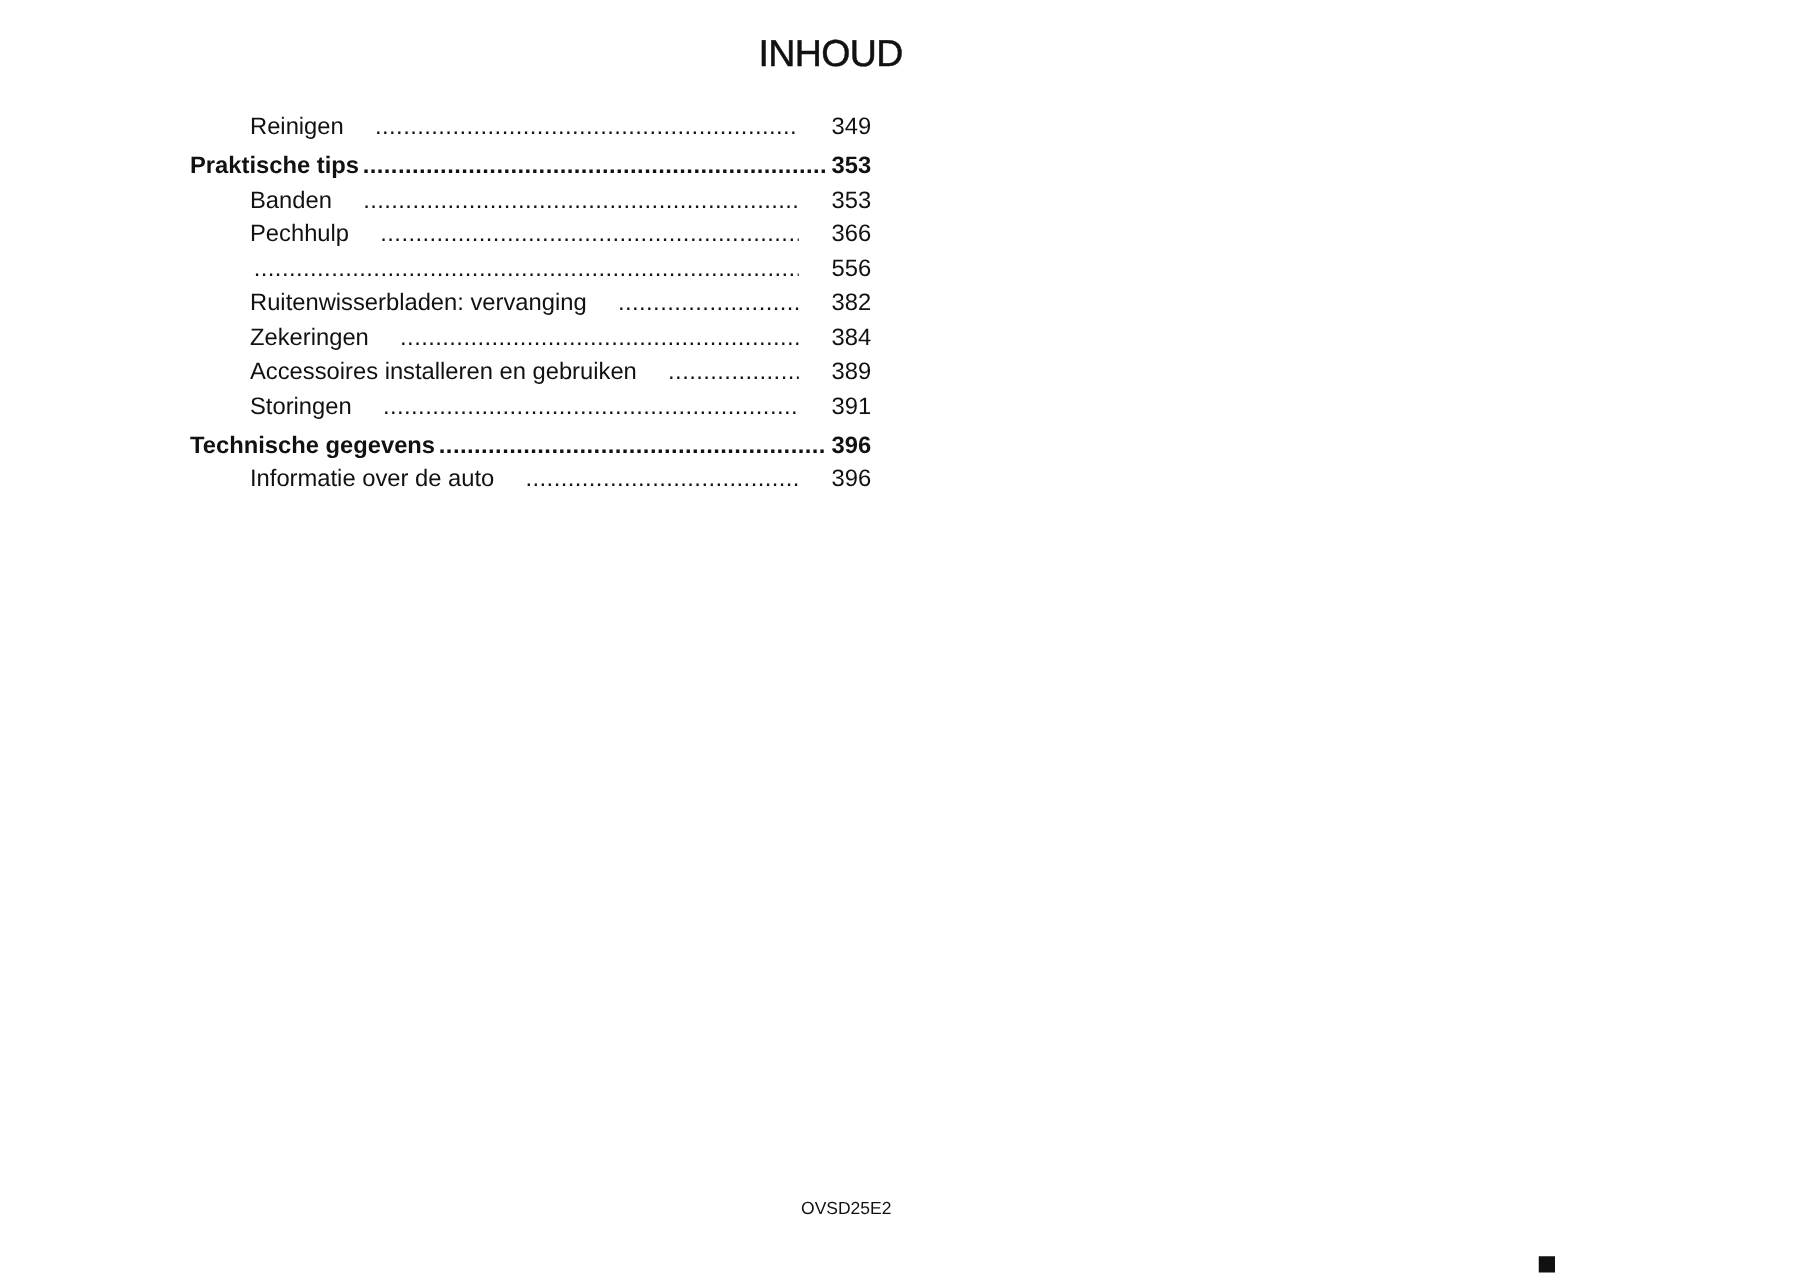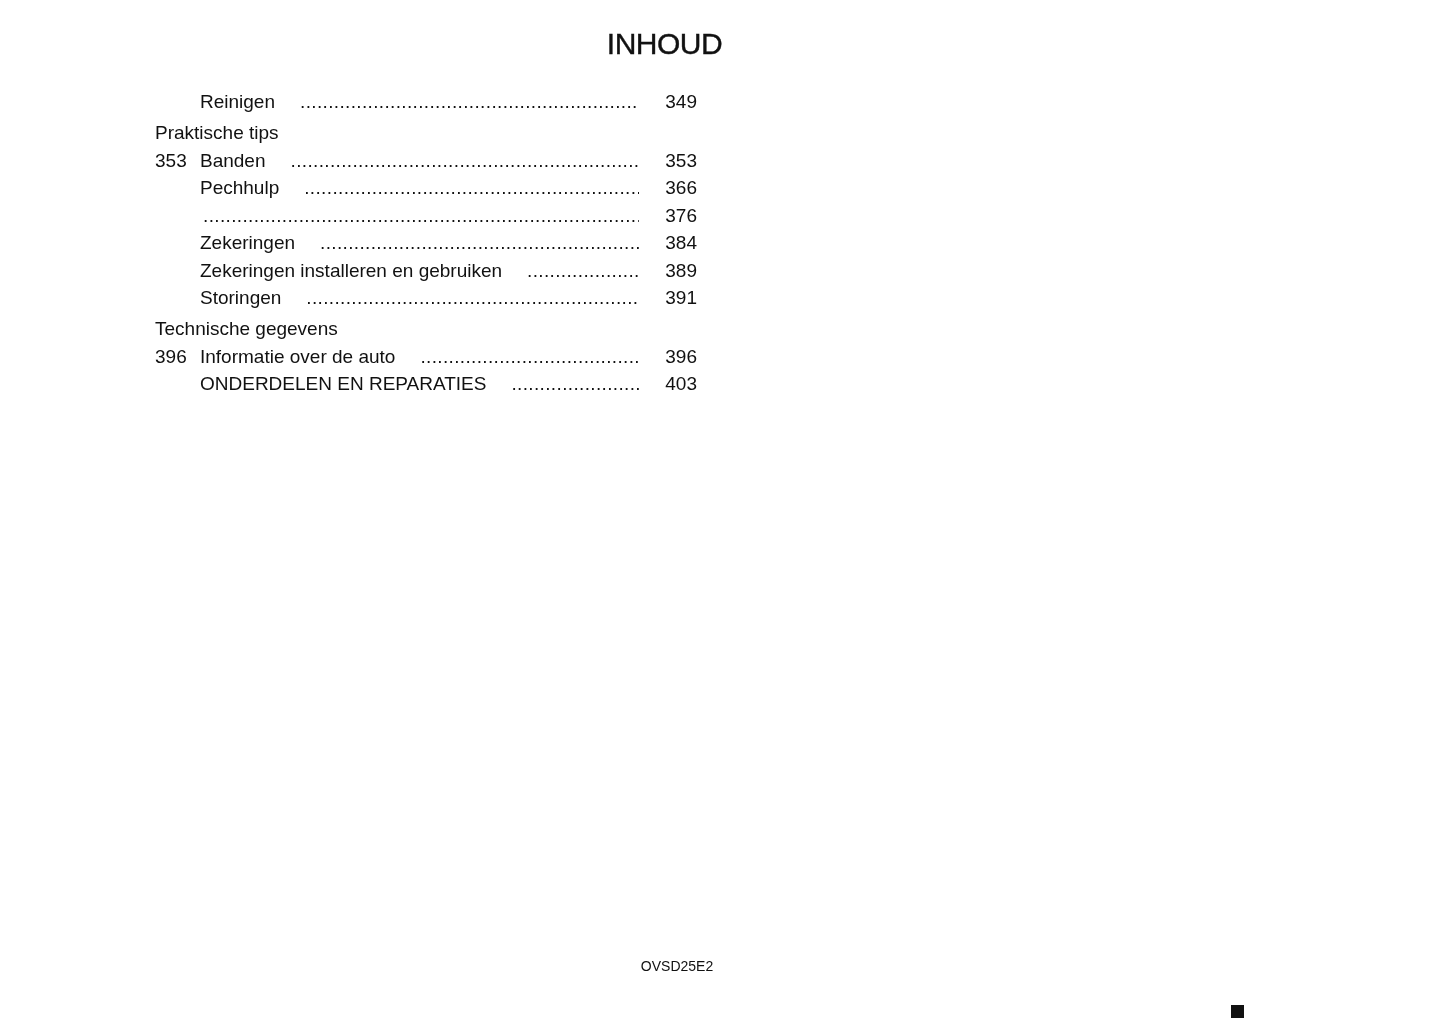--- a/index.html
+++ b/index.html
@@ -36,23 +36,22 @@
     }
     .toc-row {
       display: flex;
       align-items: baseline;
       font-size: 19px;
       line-height: 27.5px;
       height: 27.5px;
       white-space: nowrap;
     }
     .toc-row.level-1 {
-      font-weight: normal;
+      font-weight: bold;
       margin-top: 3.5px;
-      flex-direction: column;
     }
     .toc-row.level-2 {
       padding-left: 48px;
       gap: 22px;
     }
     .toc-label {
       flex: 0 0 auto;
     }
     .toc-leader {
       flex: 1 1 auto;
@@ -106,49 +105,49 @@
     <span class="toc-leader"></span>
     <span class="toc-page">353</span>
   </div>
   <div class="toc-row level-2">
     <span class="toc-label">Pechhulp</span>
     <span class="toc-leader"></span>
     <span class="toc-page">366</span>
   </div>
   <div class="toc-row level-2">
     <span class="toc-leader"></span>
-    <span class="toc-page">376</span>
+    <span class="toc-page">556</span>
+  </div>
+  <div class="toc-row level-2">
+    <span class="toc-label">Ruitenwisserbladen: vervanging</span>
+    <span class="toc-leader"></span>
+    <span class="toc-page">382</span>
   </div>
   <div class="toc-row level-2">
     <span class="toc-label">Zekeringen</span>
     <span class="toc-leader"></span>
     <span class="toc-page">384</span>
   </div>
   <div class="toc-row level-2">
-    <span class="toc-label">Zekeringen installeren en gebruiken</span>
+    <span class="toc-label">Accessoires installeren en gebruiken</span>
     <span class="toc-leader"></span>
     <span class="toc-page">389</span>
   </div>
   <div class="toc-row level-2">
     <span class="toc-label">Storingen</span>
     <span class="toc-leader"></span>
     <span class="toc-page">391</span>
   </div>
   <div class="toc-row level-1">
     <span class="toc-label">Technische gegevens</span>
     <span class="toc-leader"></span>
     <span class="toc-page">396</span>
   </div>
   <div class="toc-row level-2">
     <span class="toc-label">Informatie over de auto</span>
     <span class="toc-leader"></span>
     <span class="toc-page">396</span>
   </div>
-  <div class="toc-row level-2">
-    <span class="toc-label">ONDERDELEN EN REPARATIES</span>
-    <span class="toc-leader"></span>
-    <span class="toc-page">403</span>
-  </div>
 </div>
 
 <div class="footer-code">OVSD25E2</div>
 
 <div class="corner-mark"></div>
 
 </body></html>

